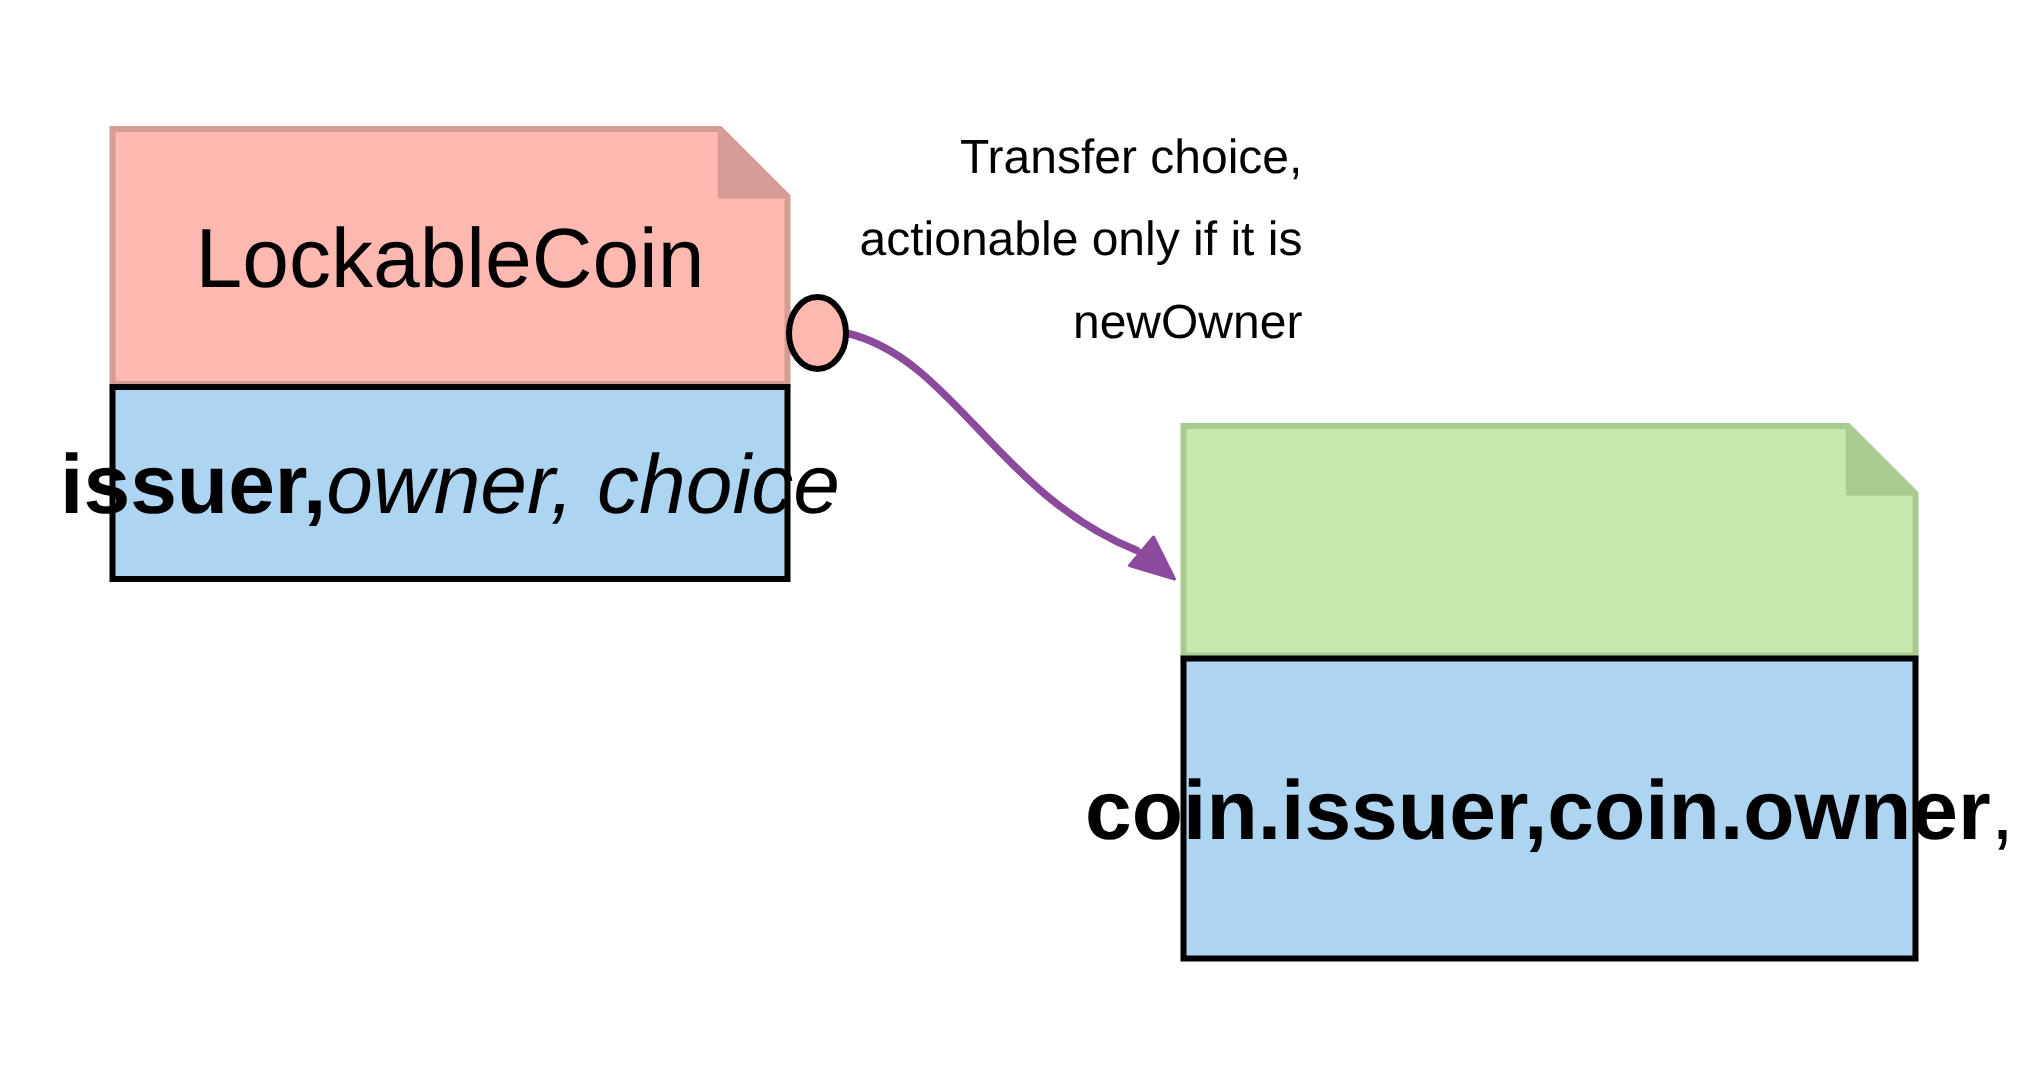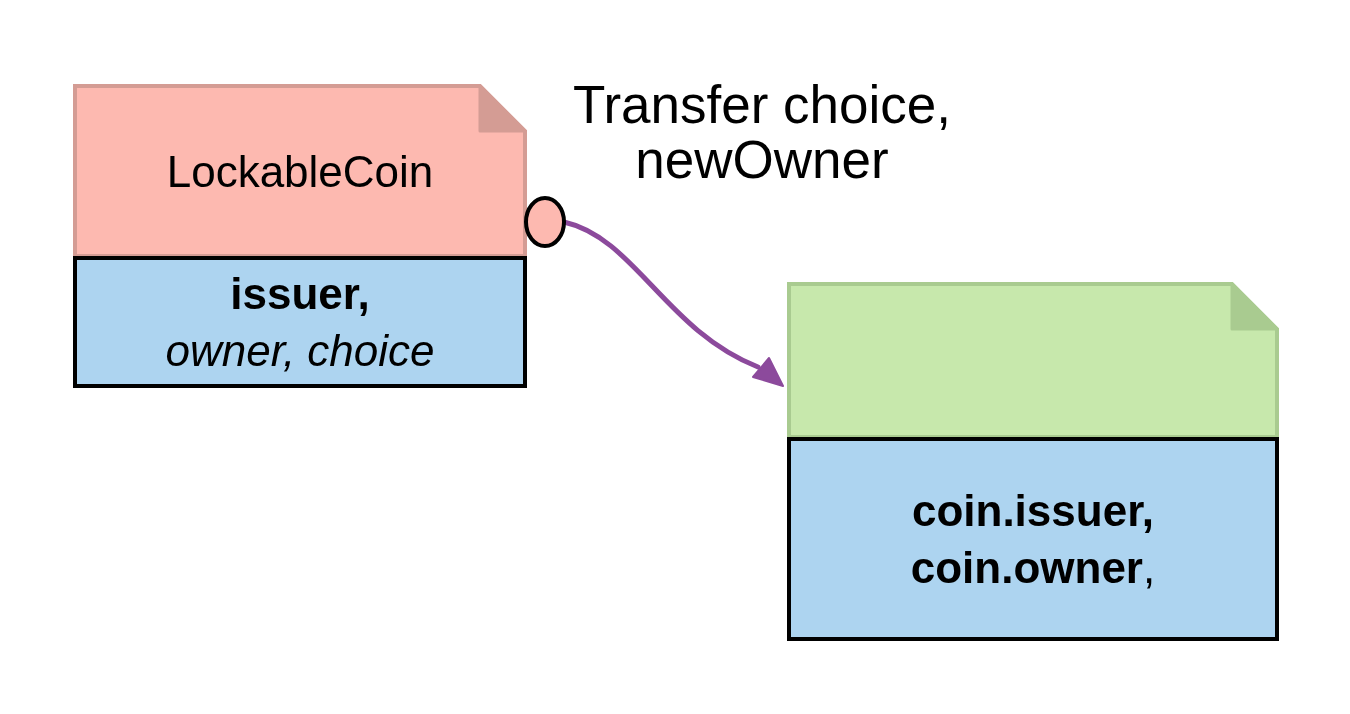--- a/index.html
+++ b/index.html
@@ -20,39 +20,39 @@
     position: absolute;
     left: 0;
     top: 0;
   }
   .txt {
     position: absolute;
     display: flex;
     align-items: center;
     justify-content: center;
     text-align: center;
-    font-size: 44px;
+    font-size: 56px;
     line-height: 57px;
     white-space: nowrap;
   }
   .txt.col {
-    flex-direction: column;
+    flex-direction: row;
   }
   .note-title {
     font-weight: 400;
   }
   .bold { font-weight: 700; }
   .ital { font-style: italic; }
   .annotation {
     position: absolute;
     left: 573px;
     top: 77px;
-    font-size: 53px;
+    font-size: 32px;
     line-height: 55px;
-    text-align: center;
+    text-align: right;
     white-space: nowrap;
   }
 </style>
 </head>
 <body>
 
 <div class="canvas">
 
   <svg class="layer" width="1350" height="714" viewBox="0 0 1350 714">
 
@@ -82,16 +82,17 @@
 
   <div class="txt col" style="left:789px; top:439px; width:488px; height:200px;">
     <div class="bold">coin.issuer,</div>
     <div>
       <span class="bold">coin.owner</span><span>,</span>
     </div>
   </div>
 
   <div class="annotation">
     <div>Transfer choice,</div>
+    <div>actionable only if it is</div>
     <div>newOwner</div>
   </div>
 
 </div>
 
 </body></html>

